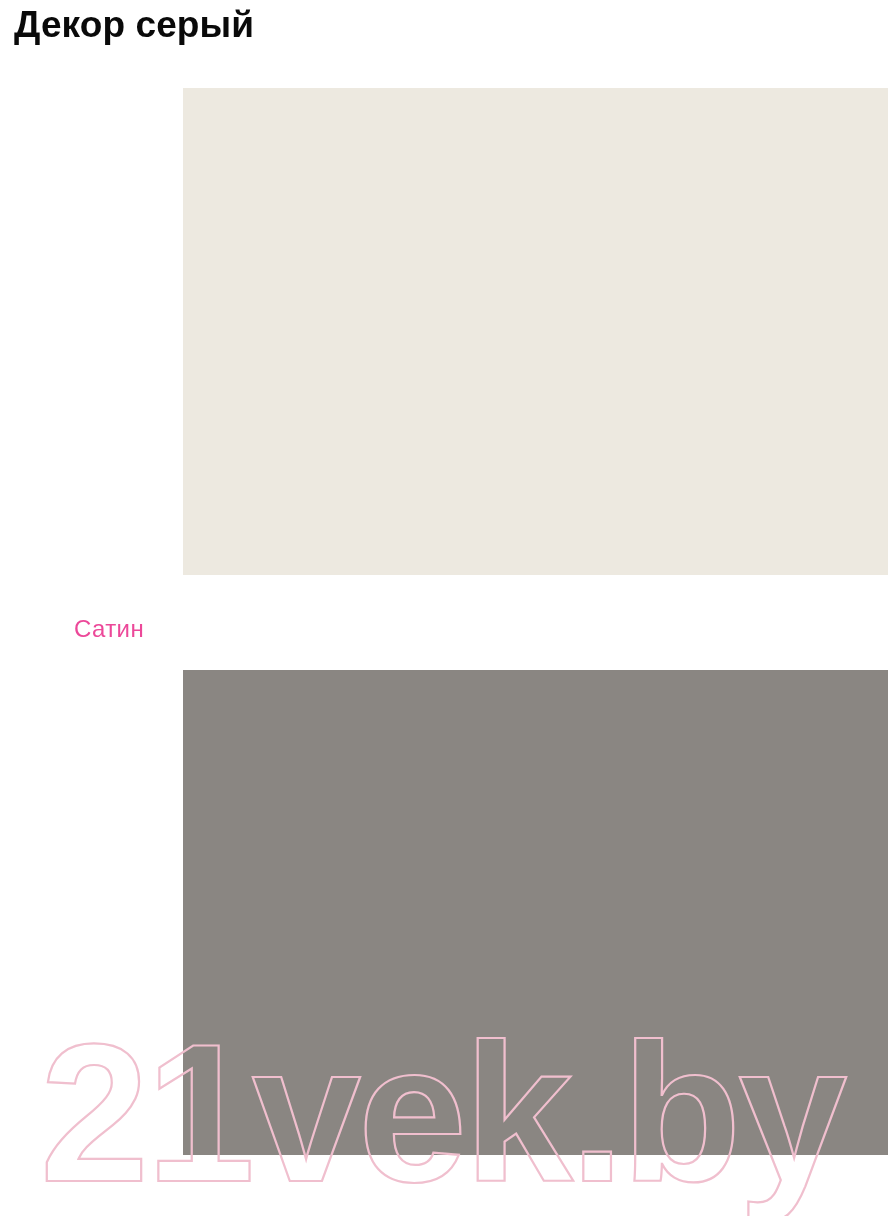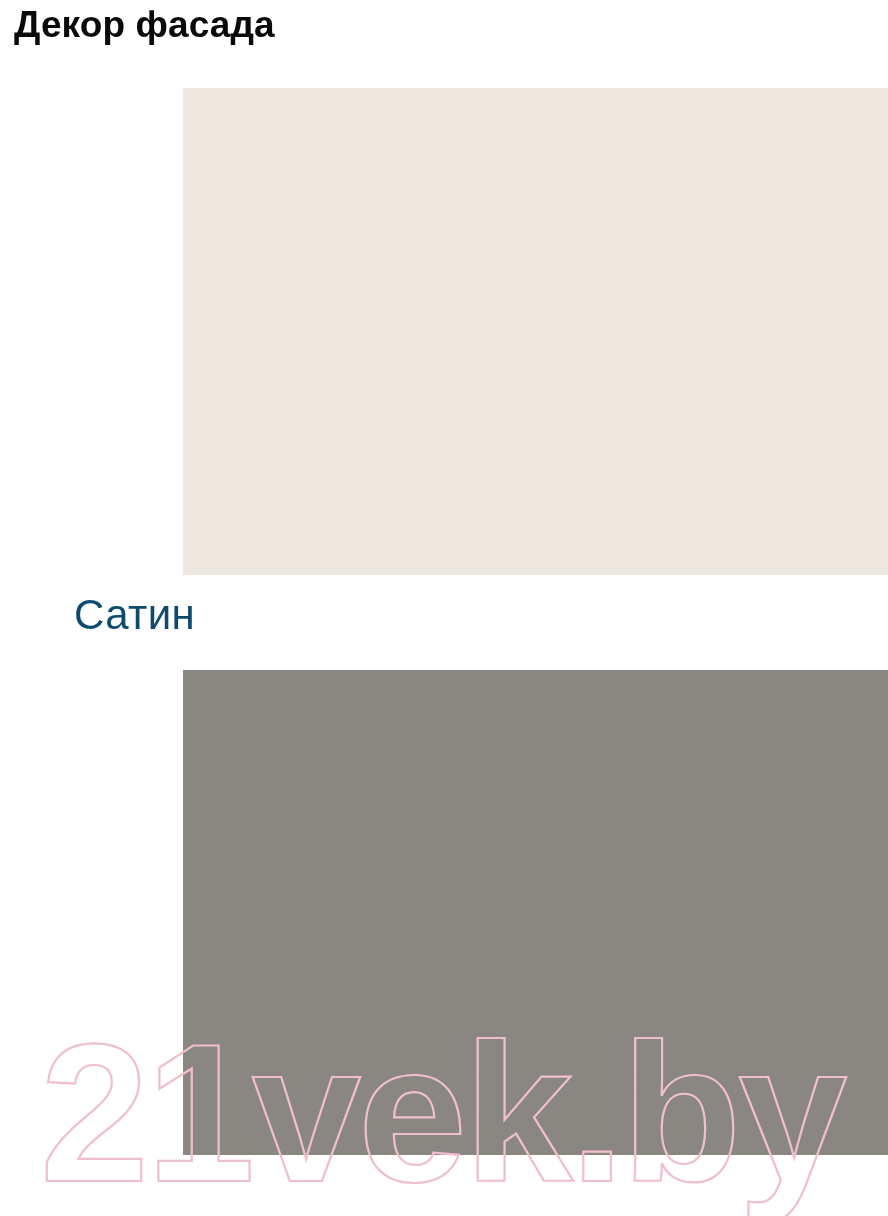--- a/index.html
+++ b/index.html
@@ -45,26 +45,27 @@
   }
   .swatch-2 {
     top: 670px;
     height: 485px;
   }
 
   
   .swatch-label {
     position: absolute;
     left: 74px;
-    font-size: 42px;
+    font-size: 24px;
     font-weight: 400;
-    color: #0c4a6e;
+    color: #ec4899;
     letter-spacing: 0.4px;
     line-height: 1.1;
     white-space: nowrap;
+    margin-top: 24px;
   }
   .label-1 { top: 592px; }
   .label-2 { top: 1172px; }
 
   
   .watermark {
     position: absolute;
     left: 0;
     top: 1013px;
     width: 784px;
@@ -84,21 +85,21 @@
     letter-spacing: -3px;
     fill: none;
     stroke-width: 2.2;
   }
 </style>
 </head>
 <body>
 
 <div id="page">
 
-  <div class="page-title">Декор фасада</div>
+  <div class="page-title">Декор серый</div>
 
   <div class="swatch swatch-1" style="background-color: rgb(237, 233, 224);"></div>
 
   <div class="swatch-label label-1">Сатин</div>
 
   <div class="swatch swatch-2" style="background-color: rgb(138, 134, 130);"></div>
 
 
   <div class="watermark">
     <svg viewBox="0 0 888 203" xmlns="http://www.w3.org/2000/svg" aria-hidden="true">

